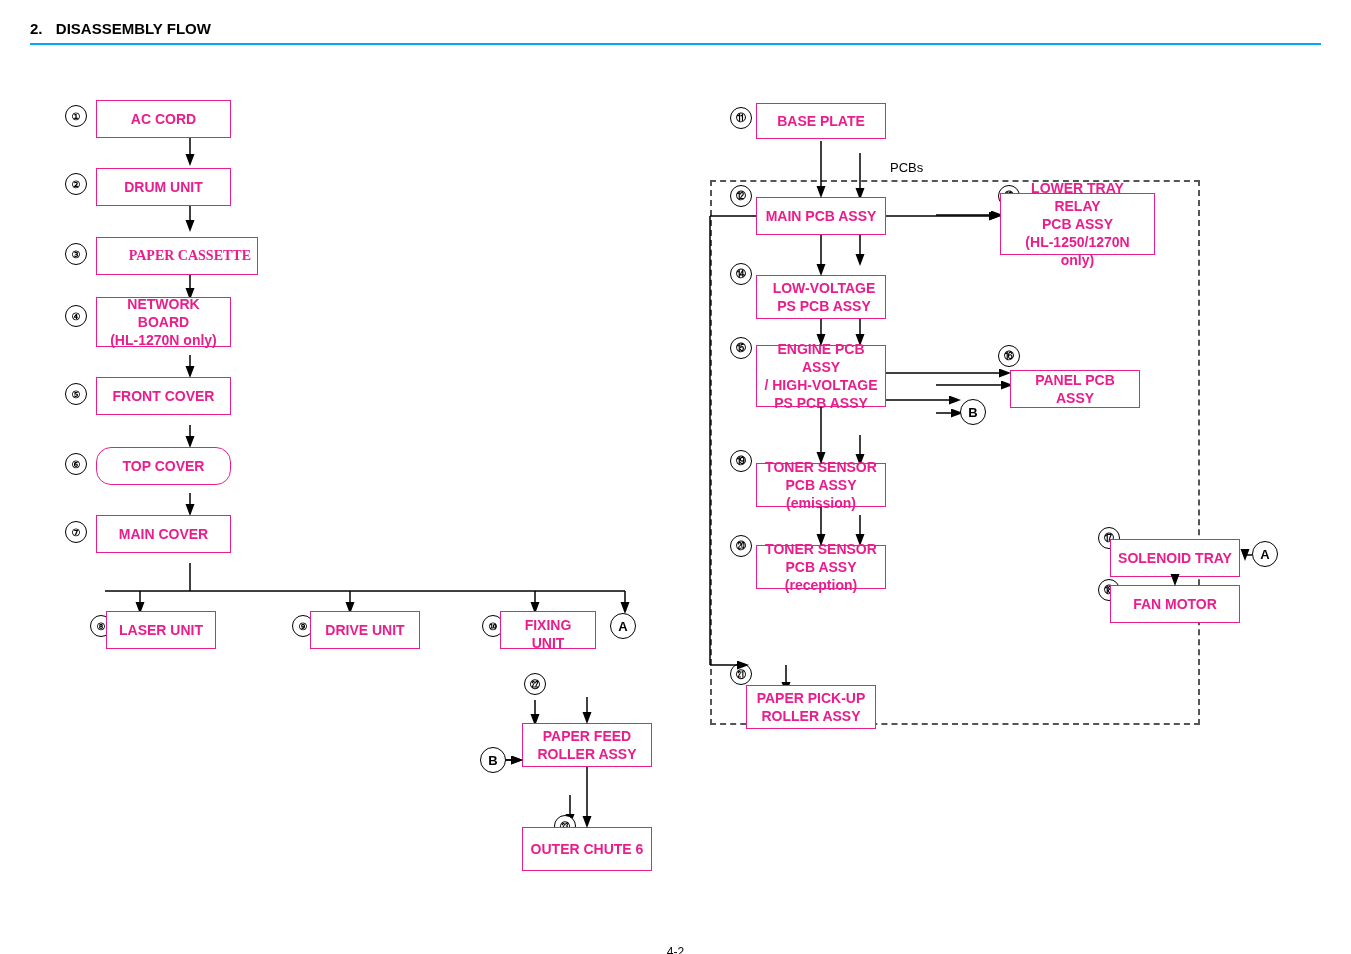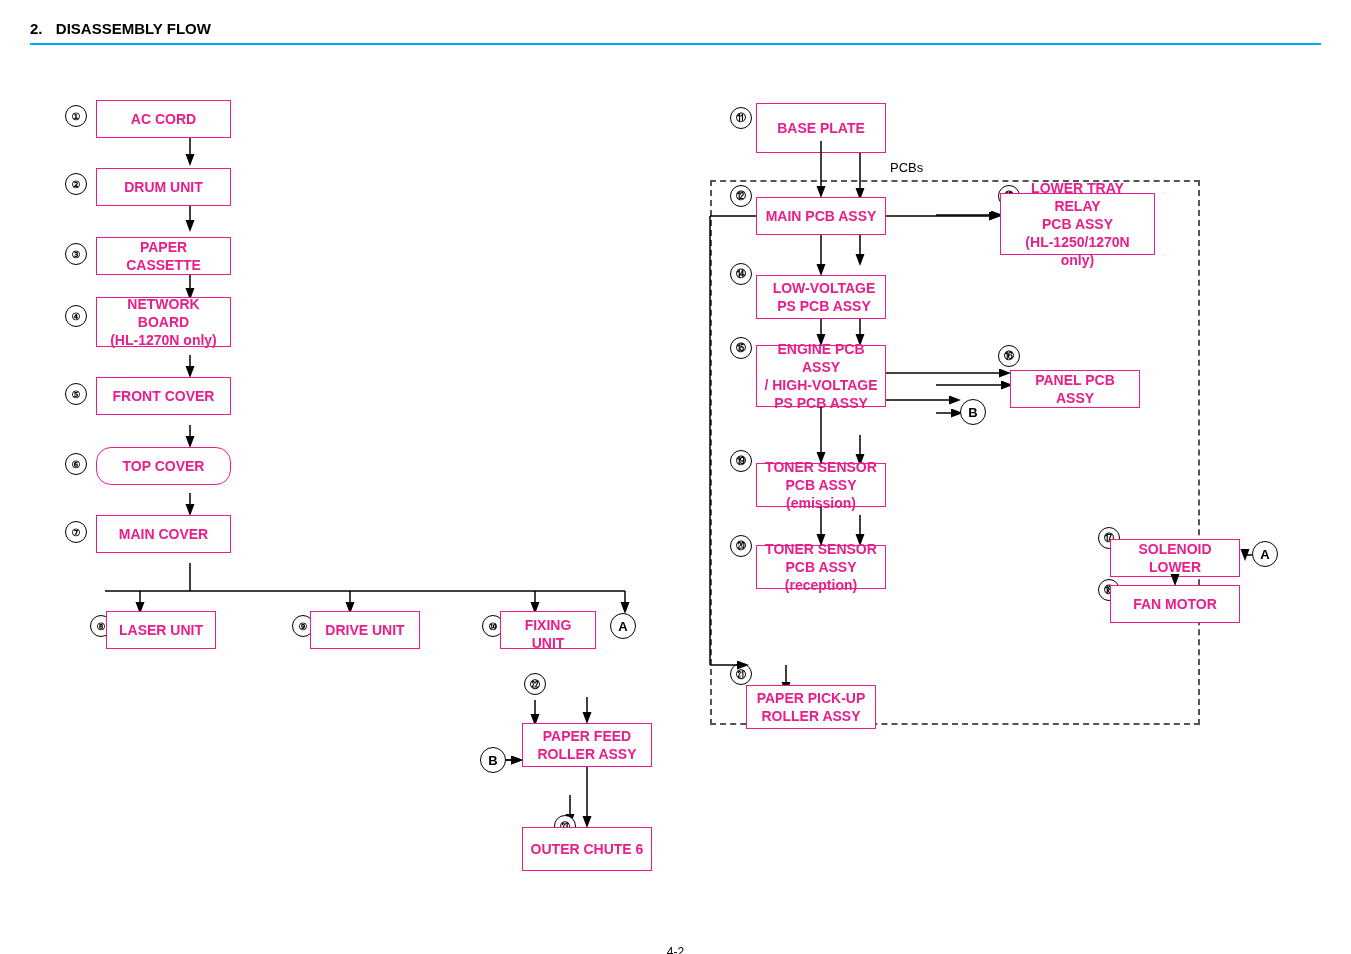--- a/index.html
+++ b/index.html
@@ -183,21 +183,21 @@
     <div class="flow-box" style="left:66px; top:25px; width:135px; height:38px; display:flex; align-items:center; justify-content:center;">
       <span>AC CORD</span>
     </div>
 
     <div class="num-circle" style="left:35px; top:98px;">②</div>
     <div class="flow-box" style="left:66px; top:93px; width:135px; height:38px; display:flex; align-items:center; justify-content:center;">
       <span>DRUM  UNIT</span>
     </div>
 
     <div class="num-circle" style="left:35px; top:168px;">③</div>
-    <div class="flow-box" style="left:66px; top:162px; width:135px; height:38px; display:flex; align-items:center; justify-content:flex-end;">
+    <div class="flow-box" style="left:66px; top:162px; width:162px; height:38px; display:flex; align-items:center; justify-content:flex-end;font-family:Liberation Serif, serif;">
       <span>PAPER CASSETTE</span>
     </div>
 
     <div class="num-circle" style="left:35px; top:230px;">④</div>
     <div class="flow-box" style="left:66px; top:222px; width:135px; height:50px; display:flex; align-items:center; justify-content:center; text-align:center;">
       <span style="white-space:pre-line;">NETWORK BOARD
 (HL-1270N only)</span>
     </div>
 
     <div class="num-circle" style="left:35px; top:308px;">⑤</div>
@@ -226,21 +226,21 @@
     </div>
 
     <div class="num-circle" style="left:452px; top:540px;">⑩</div>
     <div class="flow-box" style="left:470px; top:536px; width:96px; height:38px; display:flex; align-items:flex-start; justify-content:center;">
       <span>FIXING UNIT</span>
     </div>
 
     <div class="letter-circle" style="left:580px; top:538px;">A</div>
 
     <div class="num-circle" style="left:700px; top:32px;">⑪</div>
-    <div class="flow-box" style="left:726px; top:28px; width:130px; height:50px; display:flex; align-items:center; justify-content:center;text-align:center;">
+    <div class="flow-box" style="left:726px; top:28px; width:130px; height:36px; display:flex; align-items:center; justify-content:center;text-align:center;">
       <span>BASE PLATE</span>
     </div>
 
     <div class="num-circle" style="left:700px; top:110px;">⑫</div>
     <div class="flow-box" style="left:726px; top:122px; width:130px; height:38px; display:flex; align-items:center; justify-content:center;">
       <span>MAIN PCB ASSY</span>
     </div>
 
     <div class="num-circle" style="left:968px; top:110px;">⑬</div>
     <div class="flow-box" style="left:970px; top:118px; width:155px; height:62px; display:flex; align-items:center; justify-content:center; text-align:center;">
@@ -264,21 +264,21 @@
 
     <div class="num-circle" style="left:968px; top:270px;">⑯</div>
     <div class="flow-box" style="left:980px; top:295px; width:130px; height:38px; display:flex; align-items:center; justify-content:center;">
       <span>PANEL PCB ASSY</span>
     </div>
 
     <div class="letter-circle" style="left:930px; top:324px;">B</div>
 
     <div class="num-circle" style="left:1068px; top:452px;">⑰</div>
     <div class="flow-box" style="left:1080px; top:464px; width:130px; height:38px; display:flex; align-items:center; justify-content:center;">
-      <span>SOLENOID LOWER</span>
+      <span>SOLENOID TRAY</span>
     </div>
 
     <div class="letter-circle" style="left:1222px; top:466px;">A</div>
 
     <div class="num-circle" style="left:1068px; top:504px;">⑱</div>
     <div class="flow-box" style="left:1080px; top:510px; width:130px; height:38px; display:flex; align-items:center; justify-content:center;">
       <span>FAN MOTOR</span>
     </div>
 
     <div class="num-circle" style="left:700px; top:375px;">⑲</div>

